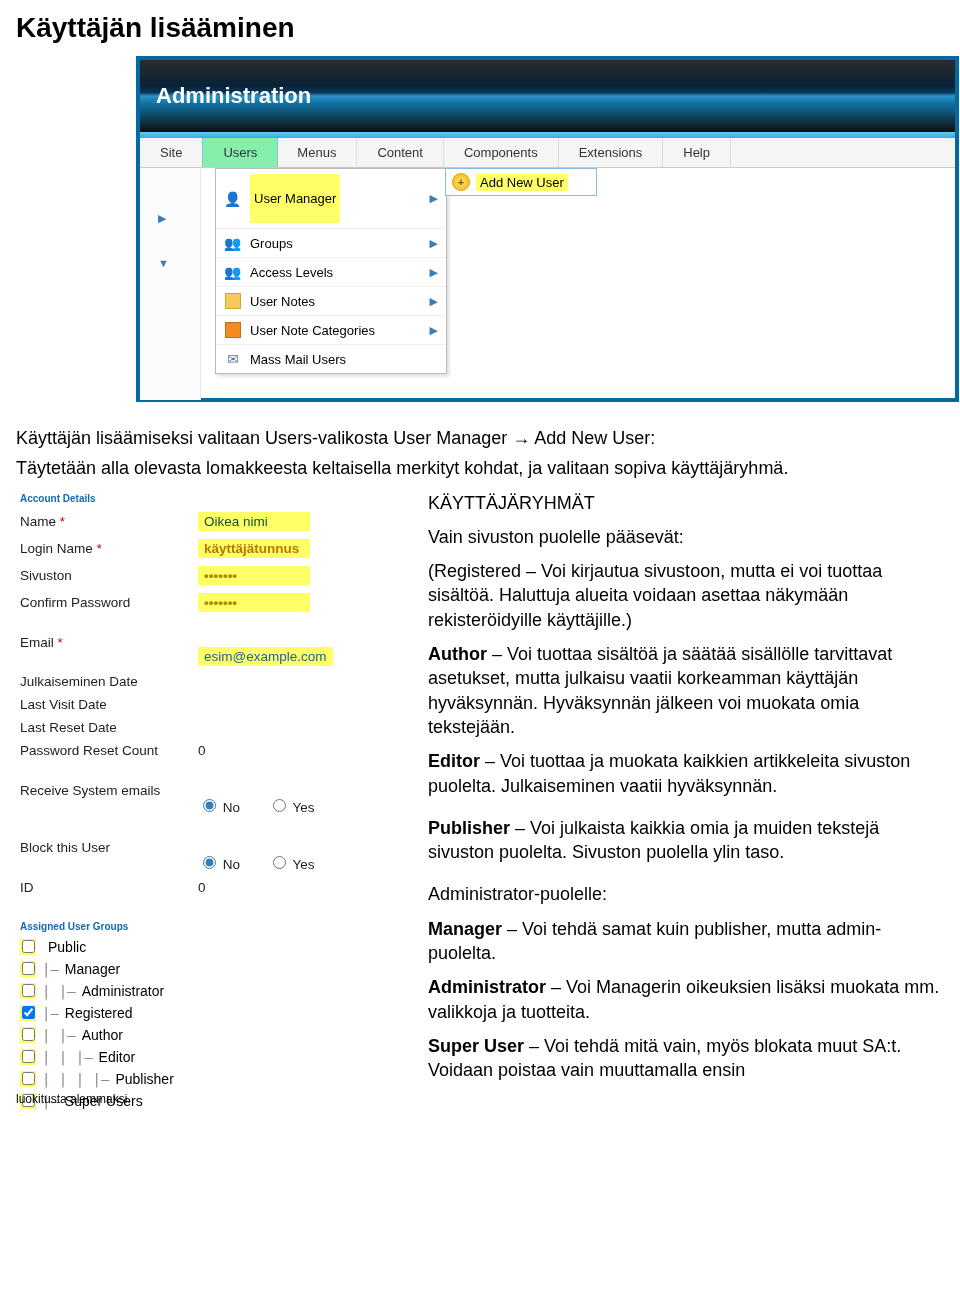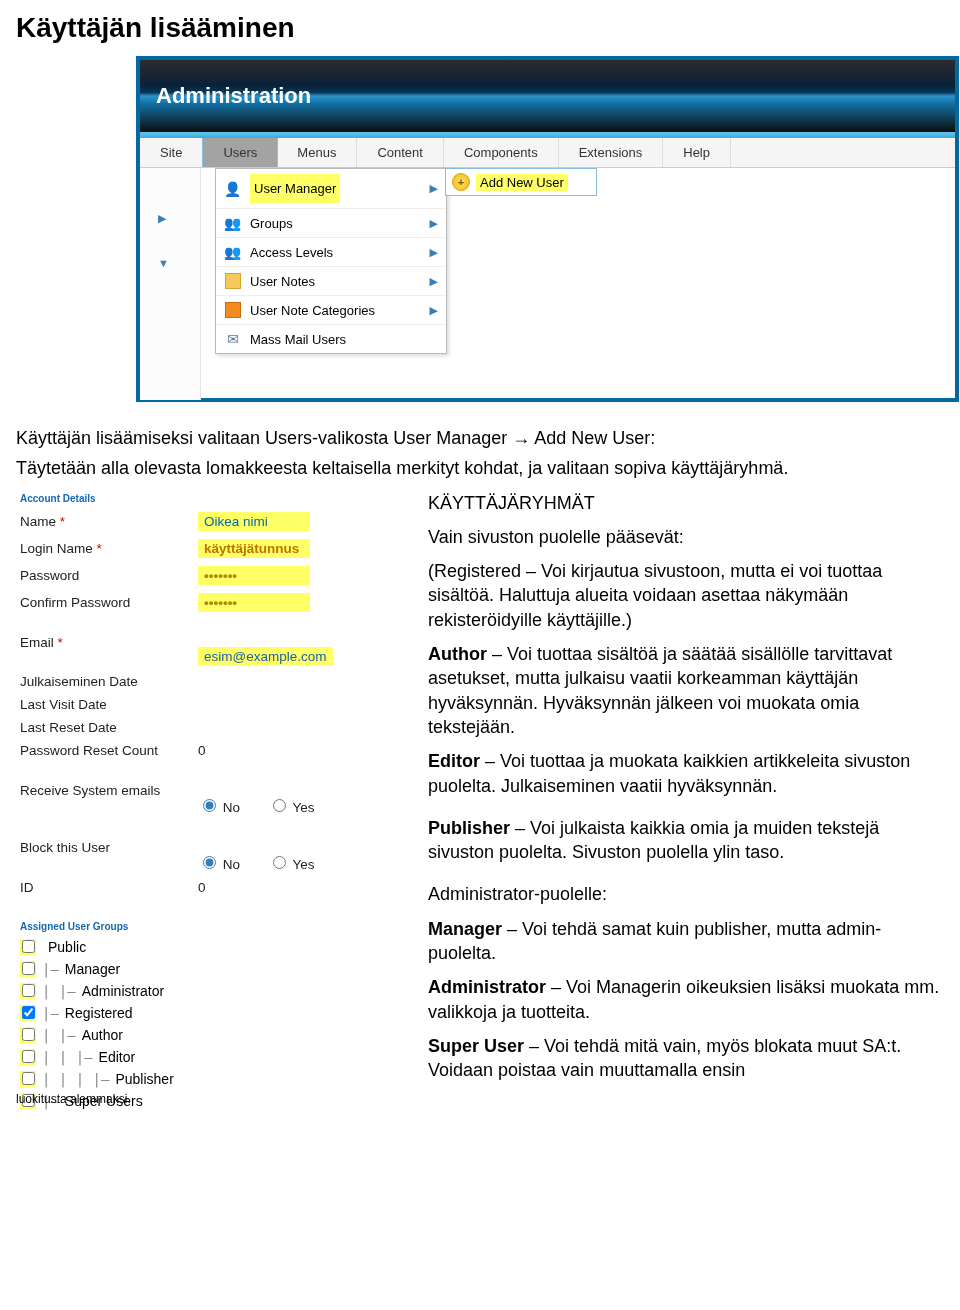--- a/index.html
+++ b/index.html
@@ -46,21 +46,21 @@
     font-size: 13px;
     color: #333;
     position: relative;
   }
   .menubar .mitem {
     padding: 7px 20px;
     border-right: 1px solid #ddd;
     cursor: pointer;
   }
   .menubar .mitem.active {
-    background: #a3a3a3;
+    background: #86efac;
     border: 1px solid #88bde0;
     border-bottom: none;
     border-top: none;
     margin: 0 -1px;
   }
   .dropdown-panel {
     position: absolute;
     left: 75px;
     top: 0;
     width: 230px;
@@ -80,21 +80,21 @@
     position: relative;
   }
   .dropdown-item:last-child { border-bottom: none; }
   .dropdown-item .arrow {
     margin-left: auto;
     color: #3a7db5;
     font-size: 11px;
   }
   .dropdown-item .hl {
     background: #ffff66;
-    padding: 7px 4px;
+    padding: 17px 4px;
   }
   .icon-square {
     width: 18px; height: 18px;
     display: inline-flex;
     align-items: center; justify-content: center;
     font-size: 14px;
   }
   .ic-user { color:#2a8dd4; }
   .ic-group { color:#2a8dd4; }
   .ic-note { background:#f6c95b; border:1px solid #d2a431; width:14px; height:14px; }
@@ -177,21 +177,21 @@
   .form-row .star { color:#c00; }
   .form-row .val-hl {
     background:#ffff66;
     padding: 2px 6px;
     color:#b08a00;
     font-weight: bold;
     min-width: 100px;
     display:inline-block;
   }
   .form-row .val-hl.blue { color:#1a62a8; font-weight:normal;margin-top:27px;}
-  .form-row .val-hl.teal { color:#0369a1; font-weight:normal;}
+  .form-row .val-hl.teal { color:#14532d; font-weight:normal;}
   .form-row input[type=radio]{ accent-color:#3a7db5; }
   .radio-group { display:flex; gap:28px; align-items:center;margin-top:30px; }
   .groups-box {
     width: 270px;
     margin-top: 16px;
     font-size: 14px;
   }
   .group-row {
     display:flex; align-items:center; gap:6px;
     padding: 3px 0 3px 4px;
@@ -301,21 +301,21 @@
 
         <div class="form-row">
           <span class="lbl"><span>Name</span> <span class="star">*</span></span>
           <span class="val-hl teal">Oikea nimi</span>
         </div>
         <div class="form-row">
           <span class="lbl"><span>Login Name</span> <span class="star">*</span></span>
           <span class="val-hl" style="color:#c07400">käyttäjätunnus</span>
         </div>
         <div class="form-row">
-          <span class="lbl">Password</span>
+          <span class="lbl">Sivuston</span>
           <span class="val-hl">•••••••</span>
         </div>
         <div class="form-row">
           <span class="lbl">Confirm Password</span>
           <span class="val-hl">•••••••</span>
         </div>
         <div class="form-row">
           <span class="lbl"><span>Email</span> <span class="star">*</span></span>
           <span class="val-hl blue">esim@example.com</span>
         </div>

